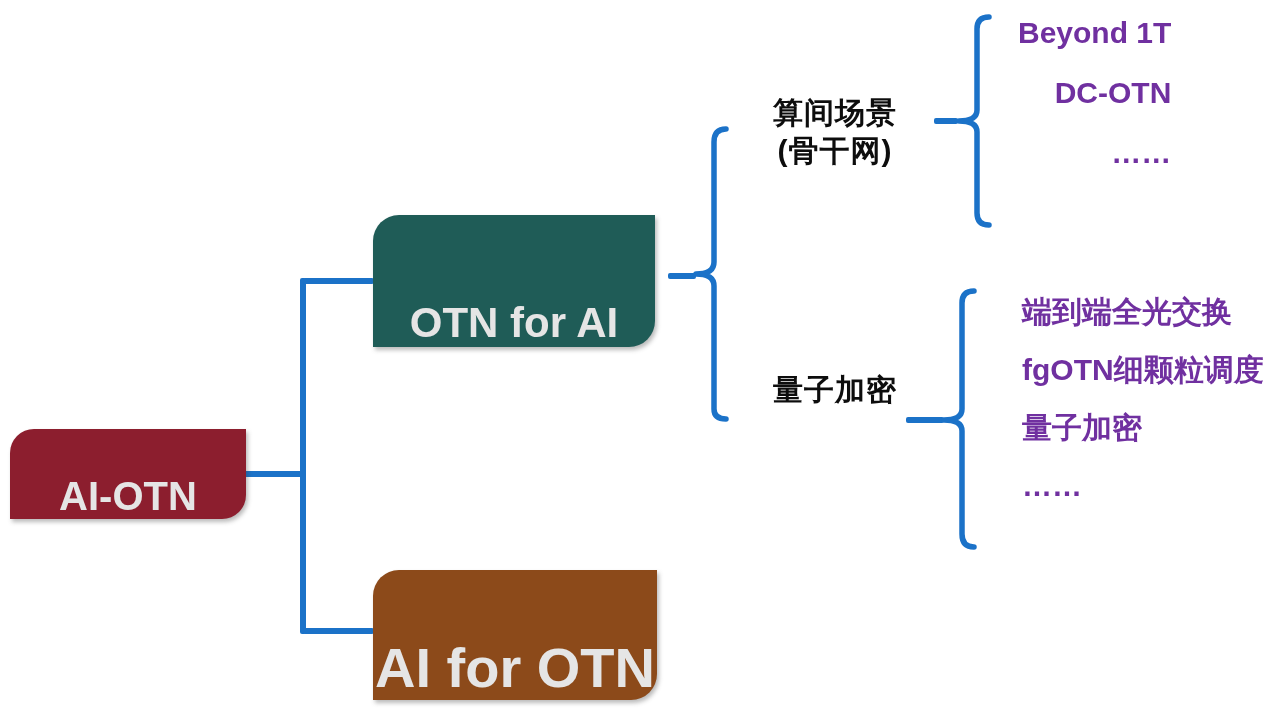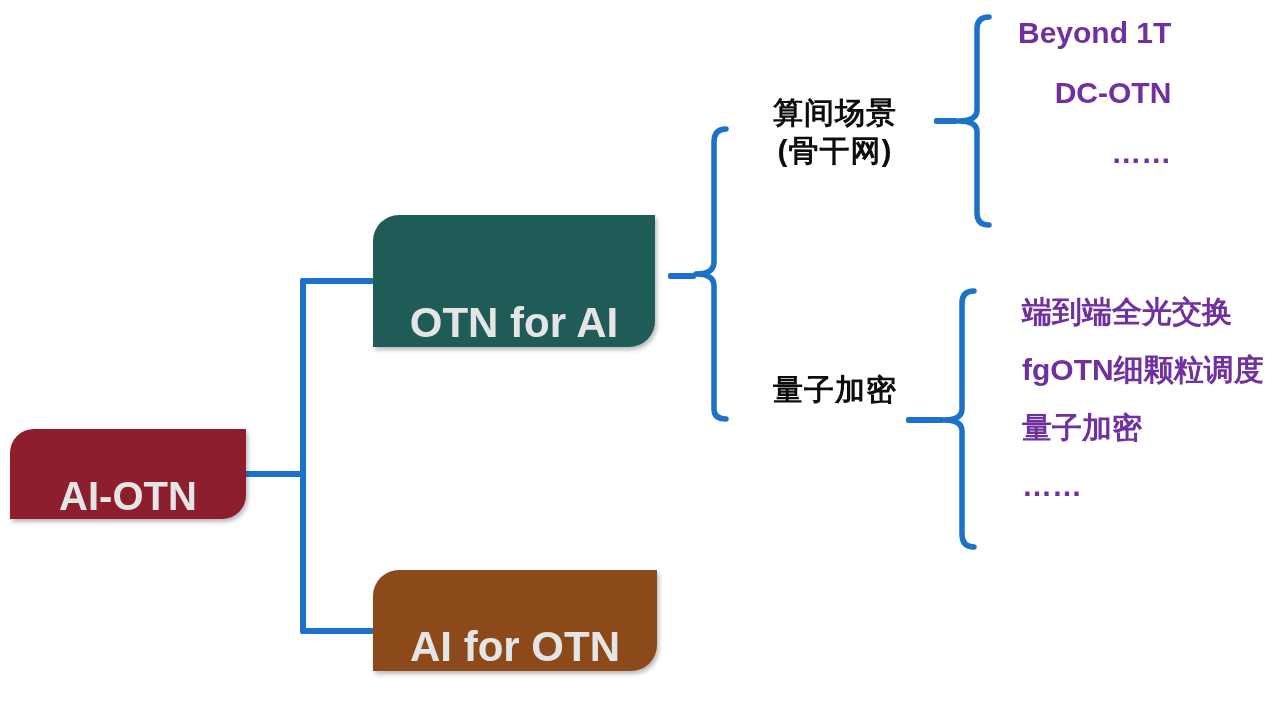--- a/index.html
+++ b/index.html
@@ -37,23 +37,23 @@
     background: var(--root_red);
     font-size: 40px;
     border-radius: 24px 0 24px 0;
   }
   #otn-for-ai-box {
     left: 373px; top: 215px; width: 282px; height: 132px;
     background: var(--teal);
     font-size: 42px;
   }
   #ai-for-otn-box {
-    left: 373px; top: 570px; width: 284px; height: 101px;
+    left: 373px; top: 570px; width: 284px; height: 130px;
     background: var(--brown);
-    font-size: 42px;
+    font-size: 56px;
   }
   .scenario-label {
     position: absolute;
     width: 180px;
     text-align: center;
     color: var(--label_black);
     font-weight: bold;
     font-size: 30px;
     line-height: 38px;
     letter-spacing: 1px;

